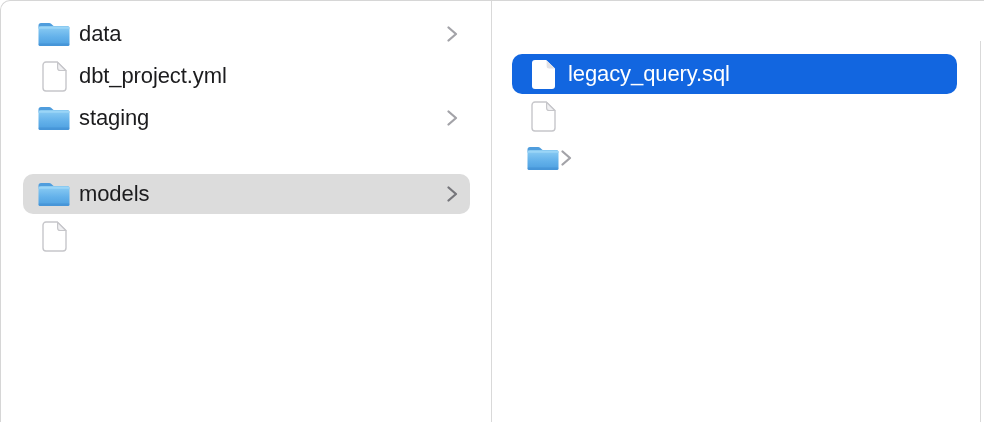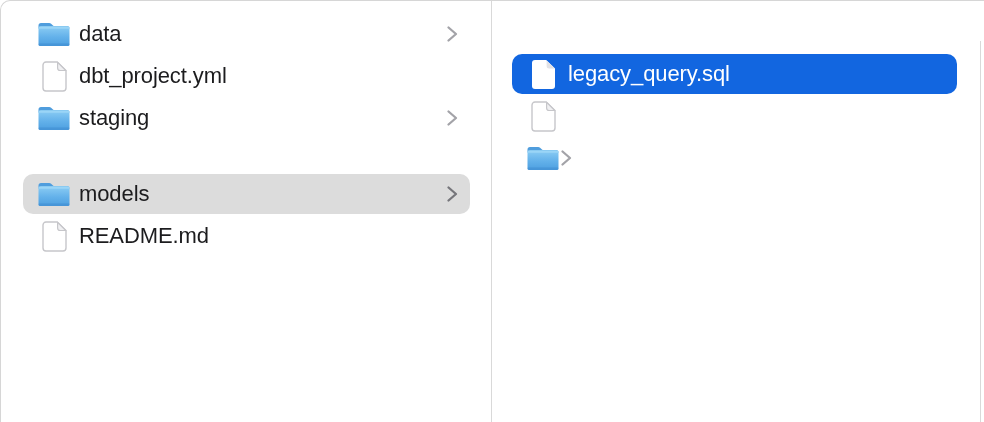--- a/index.html
+++ b/index.html
@@ -166,21 +166,20 @@
     </span>
   </div>
       <div class="row file">
     <span class="icon">
 
       <svg class="i-file" width="25" height="31" viewBox="0 0 25 31" aria-hidden="true">
         <path class="page" d="M1 4 a3 3 0 0 1 3-3 h11.2 L24 9.6 V27 a3 3 0 0 1 -3 3 H4 a3 3 0 0 1 -3-3 z"></path>
         <path class="fold" d="M15.6 1.4 L23.8 9.5 h-5.7 a2.5 2.5 0 0 1 -2.5 -2.5 z"></path>
       </svg>
     </span>
-    <span class="label">README.md</span>
     <span class="chev" style="visibility: hidden;">
       <svg width="12" height="20" viewBox="0 0 12 20" aria-hidden="true">
         <path d="M2.5 3.5 L10 10 L2.5 16.5" fill="none" stroke="currentColor" stroke-width="2.3" stroke-linecap="round" stroke-linejoin="round"></path>
       </svg>
     </span>
   </div>
     </div>
   <div class="column col-1">
       <div class="row file sel-blue">
     <span class="icon">

